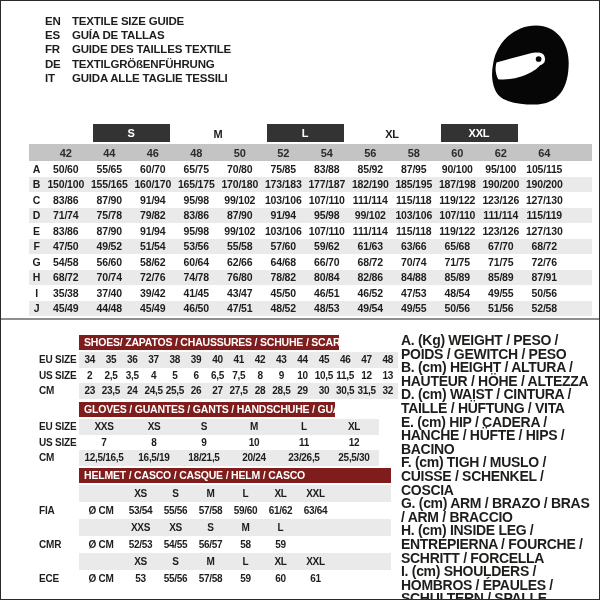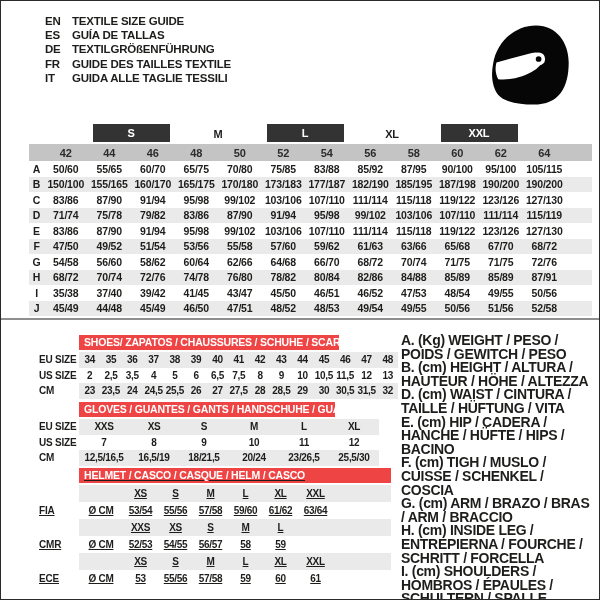--- a/index.html
+++ b/index.html
@@ -24,25 +24,25 @@
   .grp-bar{background:#333;color:#fff;margin:1px 5px 2px 5px;height:18px;line-height:18px;font-size:11px;}
   .grp-label{font-size:11px;}
   #textile tr.sizes-row td{background:#c4c4c4;height:17px;font-size:11px;color:#2c2c2c;}
   #textile tr.alt td{background:#eaeaea;}
   
   .sep{position:absolute;left:0;top:317px;width:600px;height:1.5px;background:#8f8f8f;}
   
   .mini{position:absolute;left:28px;font-size:10px;letter-spacing:-0.3px;}
   #shoes{top:334px;}
   #gloves{top:401px;}
-  #helmet-t{top:467px;text-decoration:underline;}
+  #helmet-t{top:467px;}
   .mini td{height:15.5px;}
   #helmet-t td{height:17px;}
   .mini .title-row td{height:17px;vertical-align:top;}
-  .bar{background:#ef4444;color:#fff;text-align:left;padding:0 0 0 5px;height:15px;line-height:15px;
+  .bar{background:#7f1d1d;color:#fff;text-align:left;padding:0 0 0 5px;height:15px;line-height:15px;
        font-size:10.5px;letter-spacing:-0.2px;box-sizing:border-box;}
   #shoes .bar{width:260px;}
   #gloves .bar{width:256px;}
   #helmet-t .bar{width:100%;}
   .mini .rowlabel{text-align:left;padding-left:10px;font-size:10px;letter-spacing:-0.2px;}
   .mini .shaded{background:#eaeaea;}
   
   .legend{position:absolute;left:400px;top:333px;width:194px;
           font-size:14px;font-weight:bold;line-height:13.6px;letter-spacing:-0.3px;}
 </style>
@@ -54,26 +54,26 @@
   <div class="langs">
       <div class="lang-row">
         <span class="lang-code">EN</span>
         <span>TEXTILE SIZE GUIDE</span>
       </div>
       <div class="lang-row">
         <span class="lang-code">ES</span>
         <span>GUÍA DE TALLAS</span>
       </div>
       <div class="lang-row">
+        <span class="lang-code">FR</span>
+        <span>GUIDE DES TAILLES TEXTILE</span>
+      </div>
+      <div class="lang-row">
         <span class="lang-code">DE</span>
         <span>TEXTILGRÖßENFÜHRUNG</span>
-      </div>
-      <div class="lang-row">
-        <span class="lang-code">FR</span>
-        <span>GUIDE DES TAILLES TEXTILE</span>
       </div>
       <div class="lang-row">
         <span class="lang-code">IT</span>
         <span>GUIDA ALLE TAGLIE TESSILI</span>
       </div>
     </div>
 
   <div class="helmet-logo">
     <svg viewBox="0 0 100 100" width="86" height="90" aria-hidden="true">
       <path d="M57 4 C81 4 95 24 95 47 C95 76 84 96 54 96 C36 96 15 93 9.5 79 C5.5 70 5 60 7 49 C11.5 22 33 4 57 4 Z" fill="#060606"></path>

